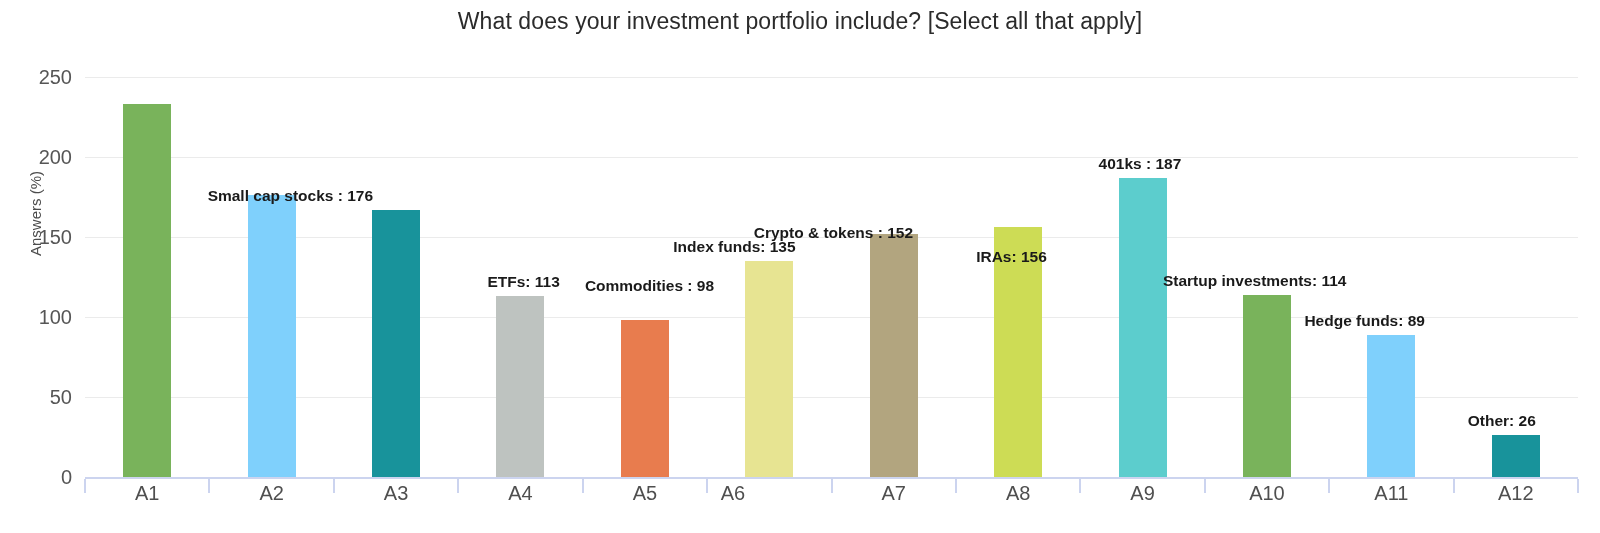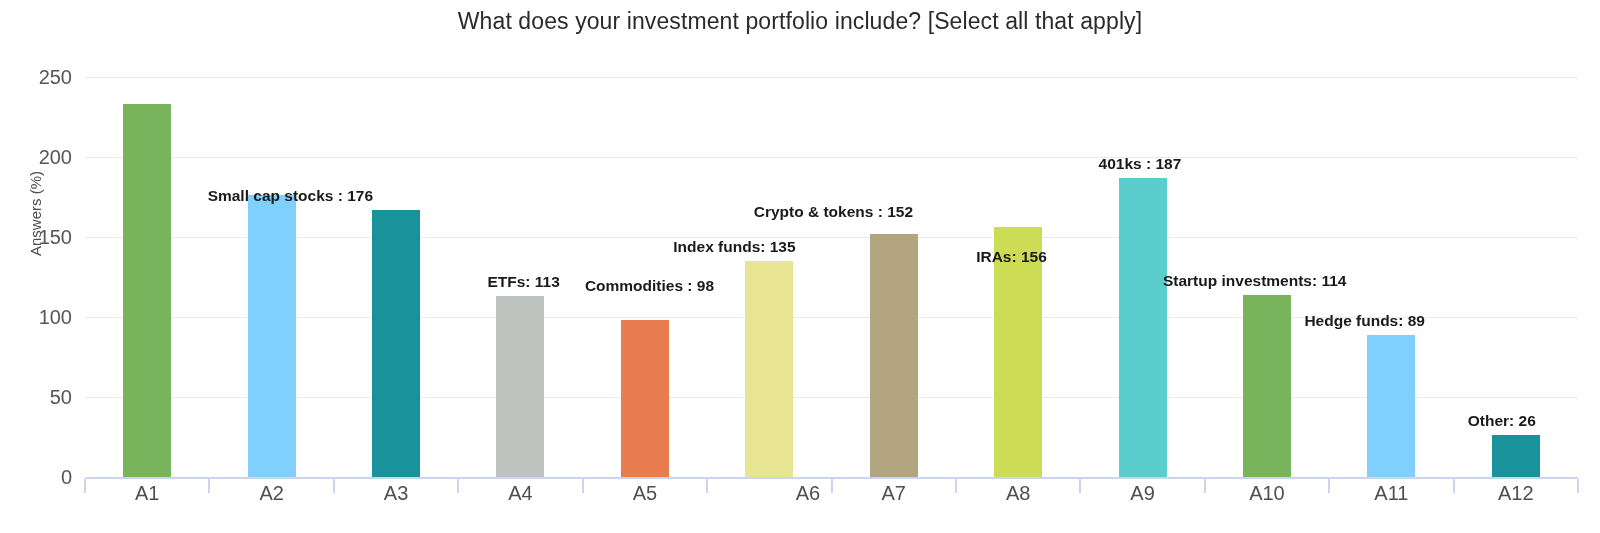--- a/index.html
+++ b/index.html
@@ -160,21 +160,21 @@
       <div class="bar" title="A7: 152" style="left: 784.708px; width: 48px; height: 243.2px; background: rgb(178, 165, 127);"></div>
       <div class="bar" title="A8: 156" style="left: 909.125px; width: 48px; height: 249.6px; background: rgb(205, 220, 85);"></div>
       <div class="bar" title="A9: 187" style="left: 1033.54px; width: 48px; height: 299.2px; background: rgb(92, 205, 205);"></div>
       <div class="bar" title="A10: 114" style="left: 1157.96px; width: 48px; height: 182.4px; background: rgb(121, 179, 91);"></div>
       <div class="bar" title="A11: 89" style="left: 1282.38px; width: 48px; height: 142.4px; background: rgb(127, 208, 252);"></div>
       <div class="bar" title="A12: 26" style="left: 1406.79px; width: 48px; height: 41.6px; background: rgb(24, 147, 155);"></div>
       <div class="bar-label" style="left: 122.625px; top: 111px;">Small cap stocks : 176</div>
       <div class="bar-label" style="left: 402.458px; top: 197.2px;">ETFs: 113</div>
       <div class="bar-label" style="left: 499.875px; top: 201.2px;">Commodities : 98</div>
       <div class="bar-label" style="left: 588.292px; top: 162px;">Index funds: 135</div>
-      <div class="bar-label" style="left: 668.708px; top: 127px;">Crypto &amp; tokens : 152</div>
+      <div class="bar-label" style="left: 668.708px; top: 148px;">Crypto &amp; tokens : 152</div>
       <div class="bar-label" style="left: 891.125px; top: 128.4px; margin-top: 44px;">IRAs: 156</div>
       <div class="bar-label" style="left: 1013.54px; top: 78.8px;">401ks : 187</div>
       <div class="bar-label" style="left: 1077.96px; top: 195.6px;">Startup investments: 114</div>
       <div class="bar-label" style="left: 1219.38px; top: 235.6px;">Hedge funds: 89</div>
       <div class="bar-label" style="left: 1382.79px; top: 336.4px;">Other: 26</div>
     </div>
 
   <div id="x-axis-line"></div>
 
 <div class="x-tick-mark" style="left: 84px;"></div>
@@ -188,20 +188,20 @@
     <div class="x-tick-mark" style="left: 1079.33px;"></div>
     <div class="x-tick-mark" style="left: 1203.75px;"></div>
     <div class="x-tick-mark" style="left: 1328.17px;"></div>
     <div class="x-tick-mark" style="left: 1452.58px;"></div>
     <div class="x-tick-mark" style="left: 1577px;"></div>
     <div class="x-tick-label" style="left: 97.2083px; width: 100px;">A1</div>
     <div class="x-tick-label" style="left: 221.625px; width: 100px;">A2</div>
     <div class="x-tick-label" style="left: 346.042px; width: 100px;">A3</div>
     <div class="x-tick-label" style="left: 470.458px; width: 100px;">A4</div>
     <div class="x-tick-label" style="left: 594.875px; width: 100px;">A5</div>
-    <div class="x-tick-label" style="left: 758px; width: 100px;">A6</div>
+    <div class="x-tick-label" style="left: 683px; width: 100px;">A6</div>
     <div class="x-tick-label" style="left: 843.708px; width: 100px;">A7</div>
     <div class="x-tick-label" style="left: 968.125px; width: 100px;">A8</div>
     <div class="x-tick-label" style="left: 1092.54px; width: 100px;">A9</div>
     <div class="x-tick-label" style="left: 1216.96px; width: 100px;">A10</div>
     <div class="x-tick-label" style="left: 1341.38px; width: 100px;">A11</div>
     <div class="x-tick-label" style="left: 1465.79px; width: 100px;">A12</div>
   </div>
 
 </body></html>

